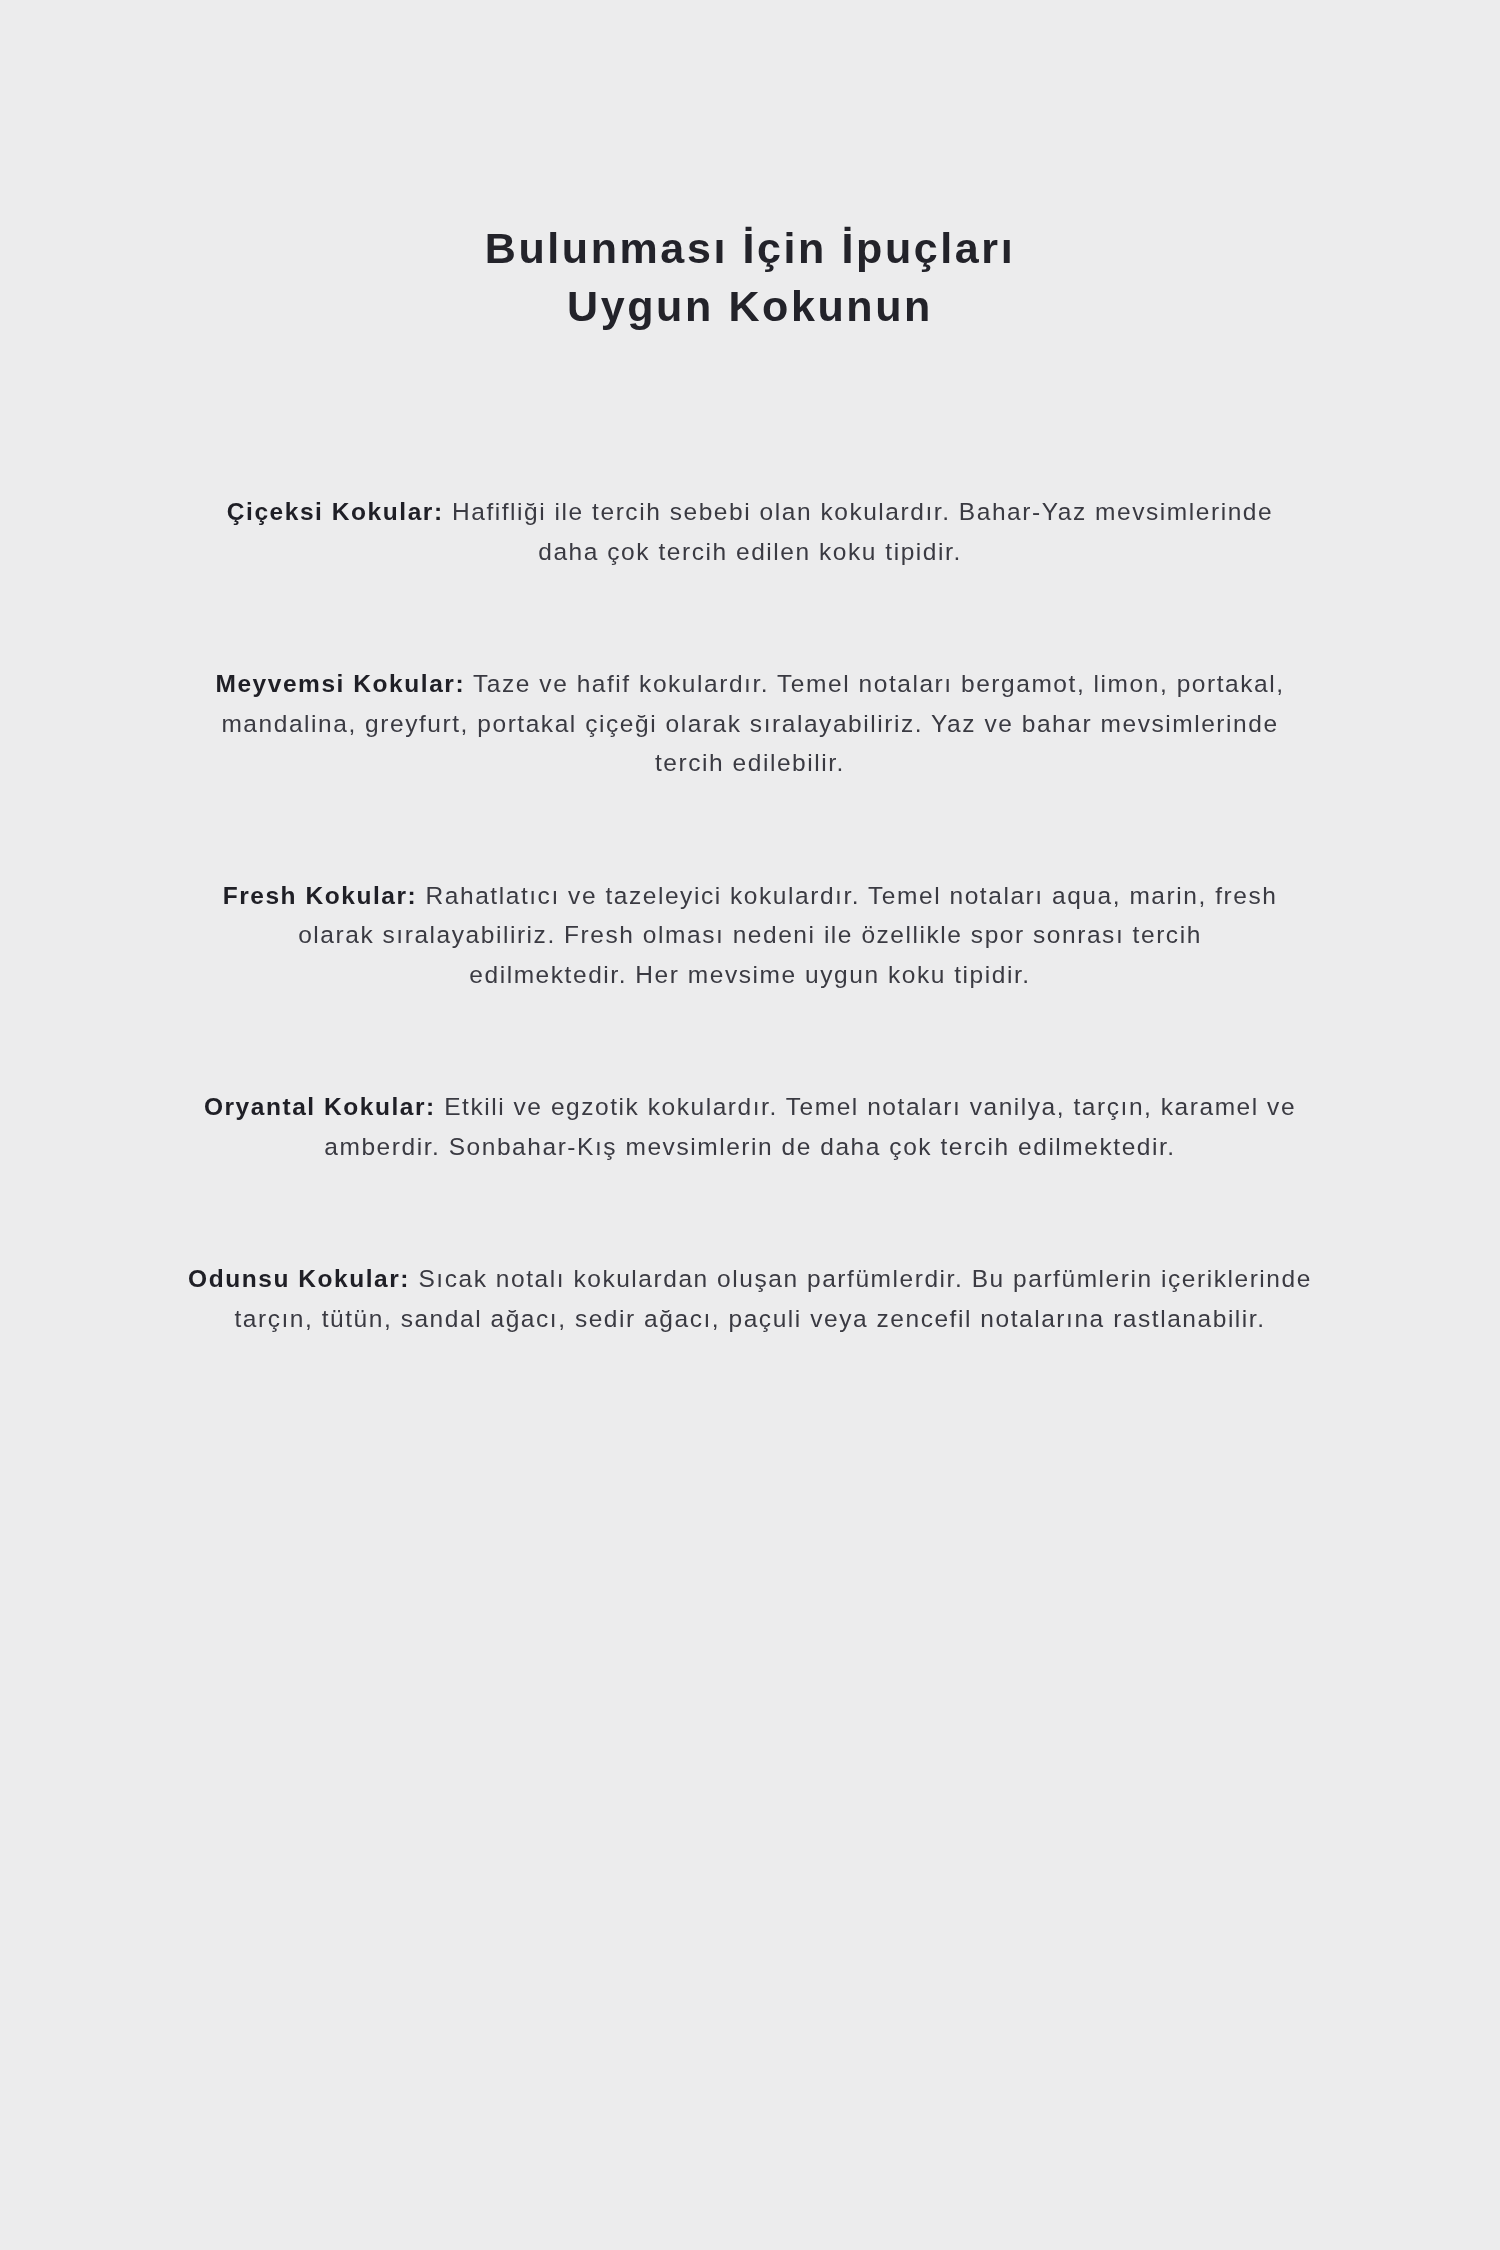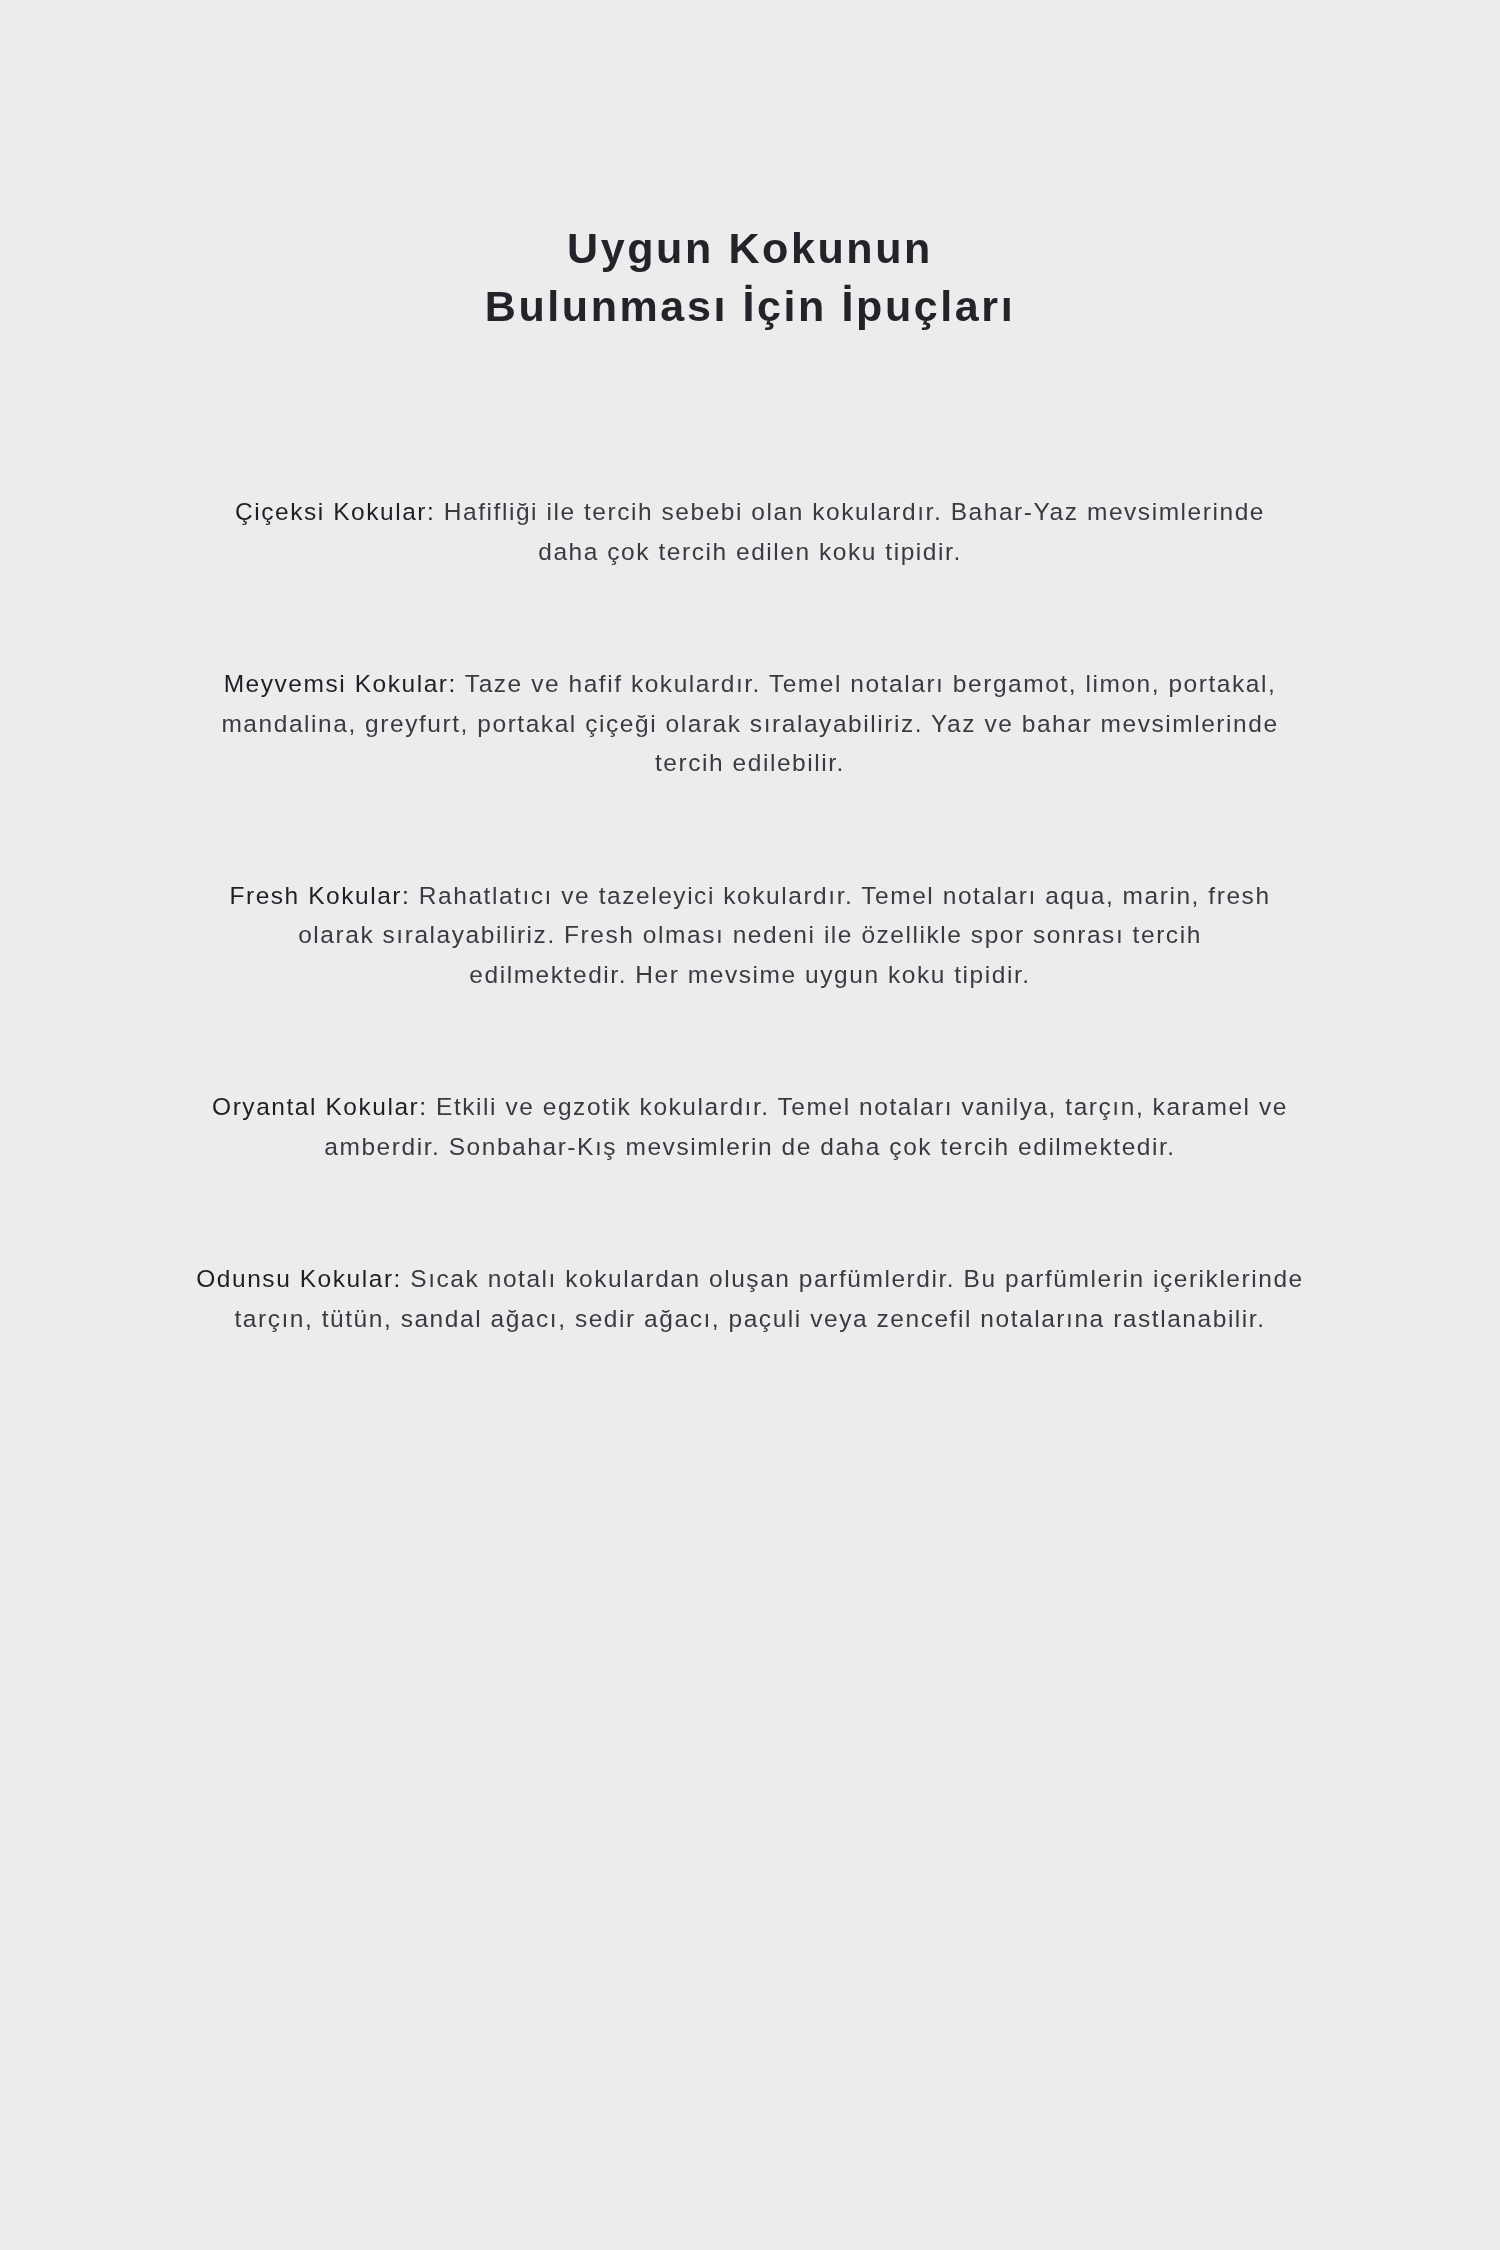--- a/index.html
+++ b/index.html
@@ -57,43 +57,43 @@
     line-height: 1.62;
     text-align: center;
     color: #3a3a42;
     max-width: 1190px;
     margin-bottom: 68px;
   }
   .para:last-child {
     margin-bottom: 0;
   }
   .para .lead {
-    font-weight: normal;
+    font-weight: bold;
     color: #1f1f26;
   }
   .para .body {
     font-weight: normal;
   }
   
   .w1 { max-width: 1075px; }
   .w2 { max-width: 1130px; }
   .w3 { max-width: 1055px; }
   .w4 { max-width: 1130px; }
   .w5 { max-width: 1075px; }
   .w6 { max-width: 1160px; }
   .w7 { max-width: 1175px; }
 </style>
 </head>
 <body>
 
 <div class="page">
 
   <h1 class="title">
+    <span class="line">Bulunması İçin İpuçları</span>
     <span class="line">Uygun Kokunun</span>
-    <span class="line">Bulunması İçin İpuçları</span>
   </h1>
 
 
   <div class="blocks">
 
     <p class="para w1">
       <span class="lead">Çiçeksi Kokular:</span><span class="body"> Hafifliği ile tercih sebebi olan kokulardır. Bahar-Yaz mevsimlerinde daha çok tercih edilen koku tipidir.</span>
     </p>
 
     <p class="para w2">

